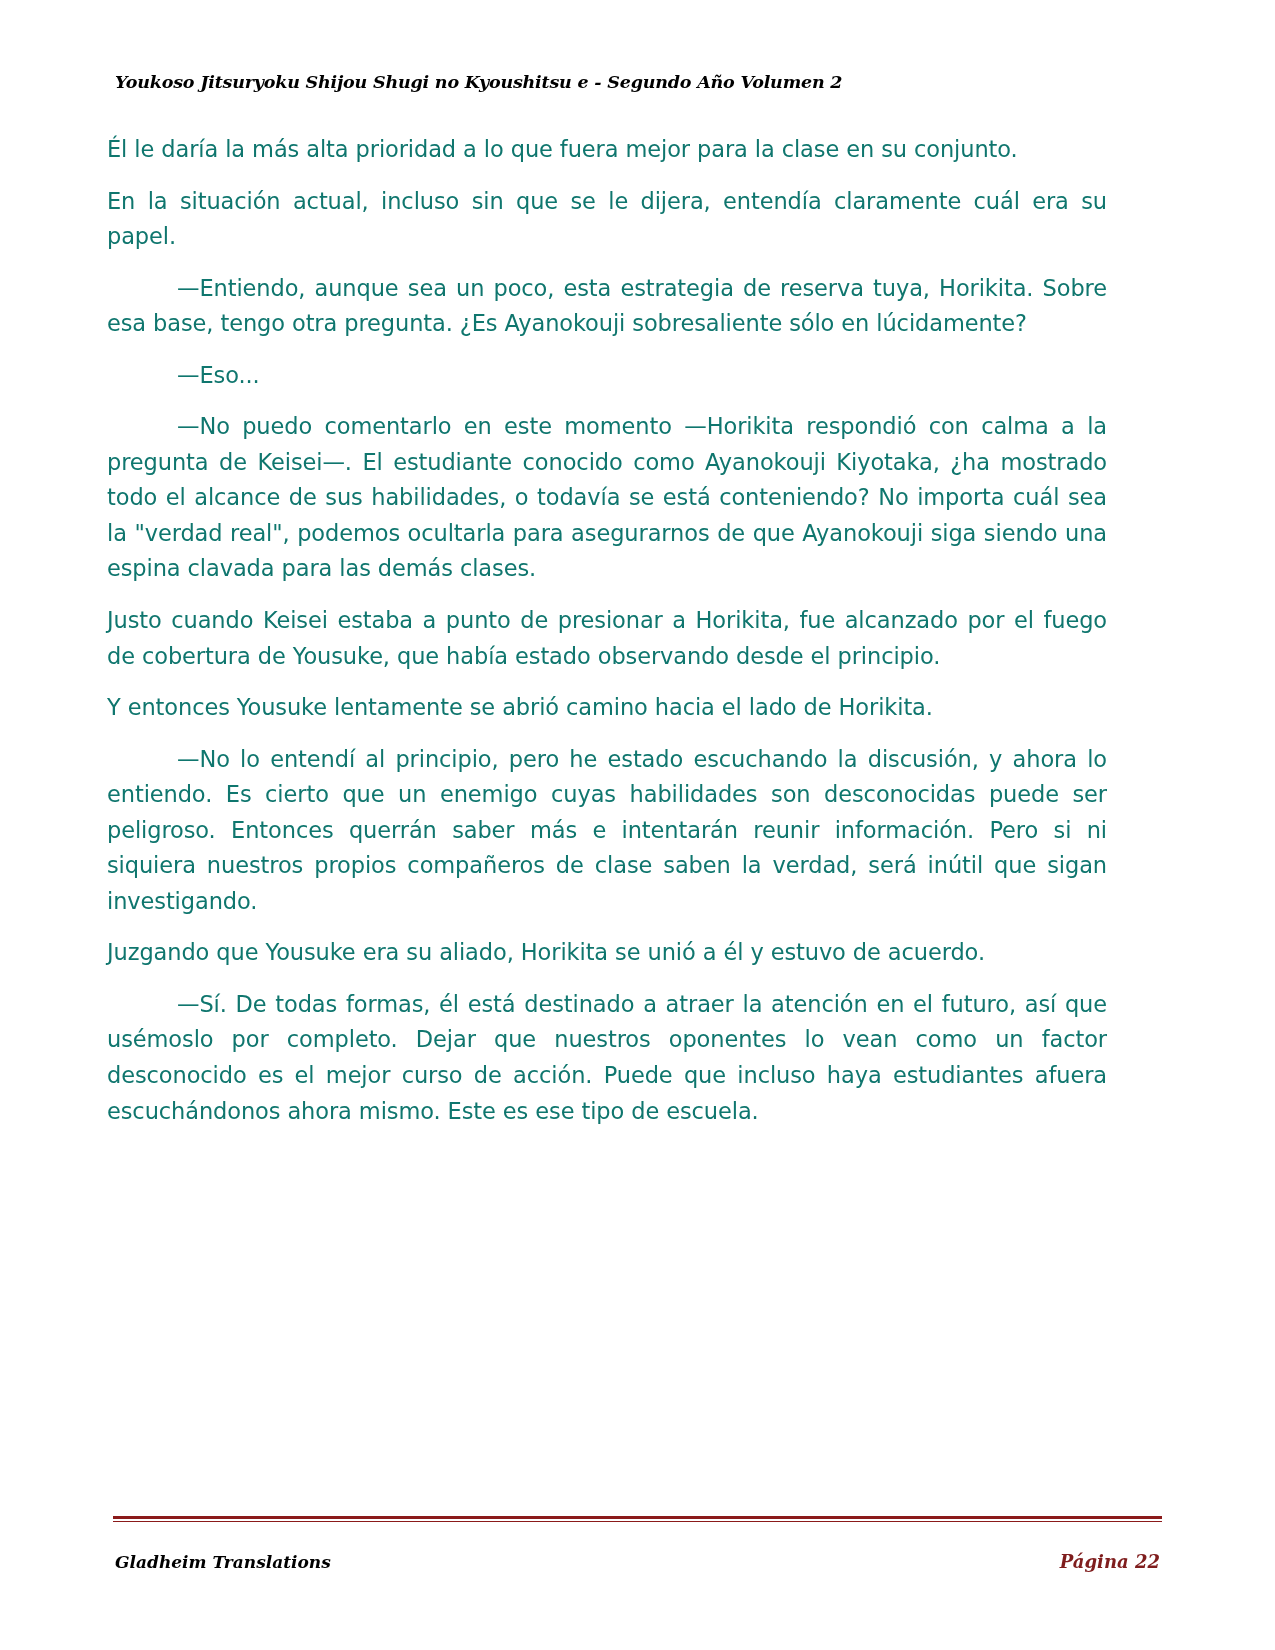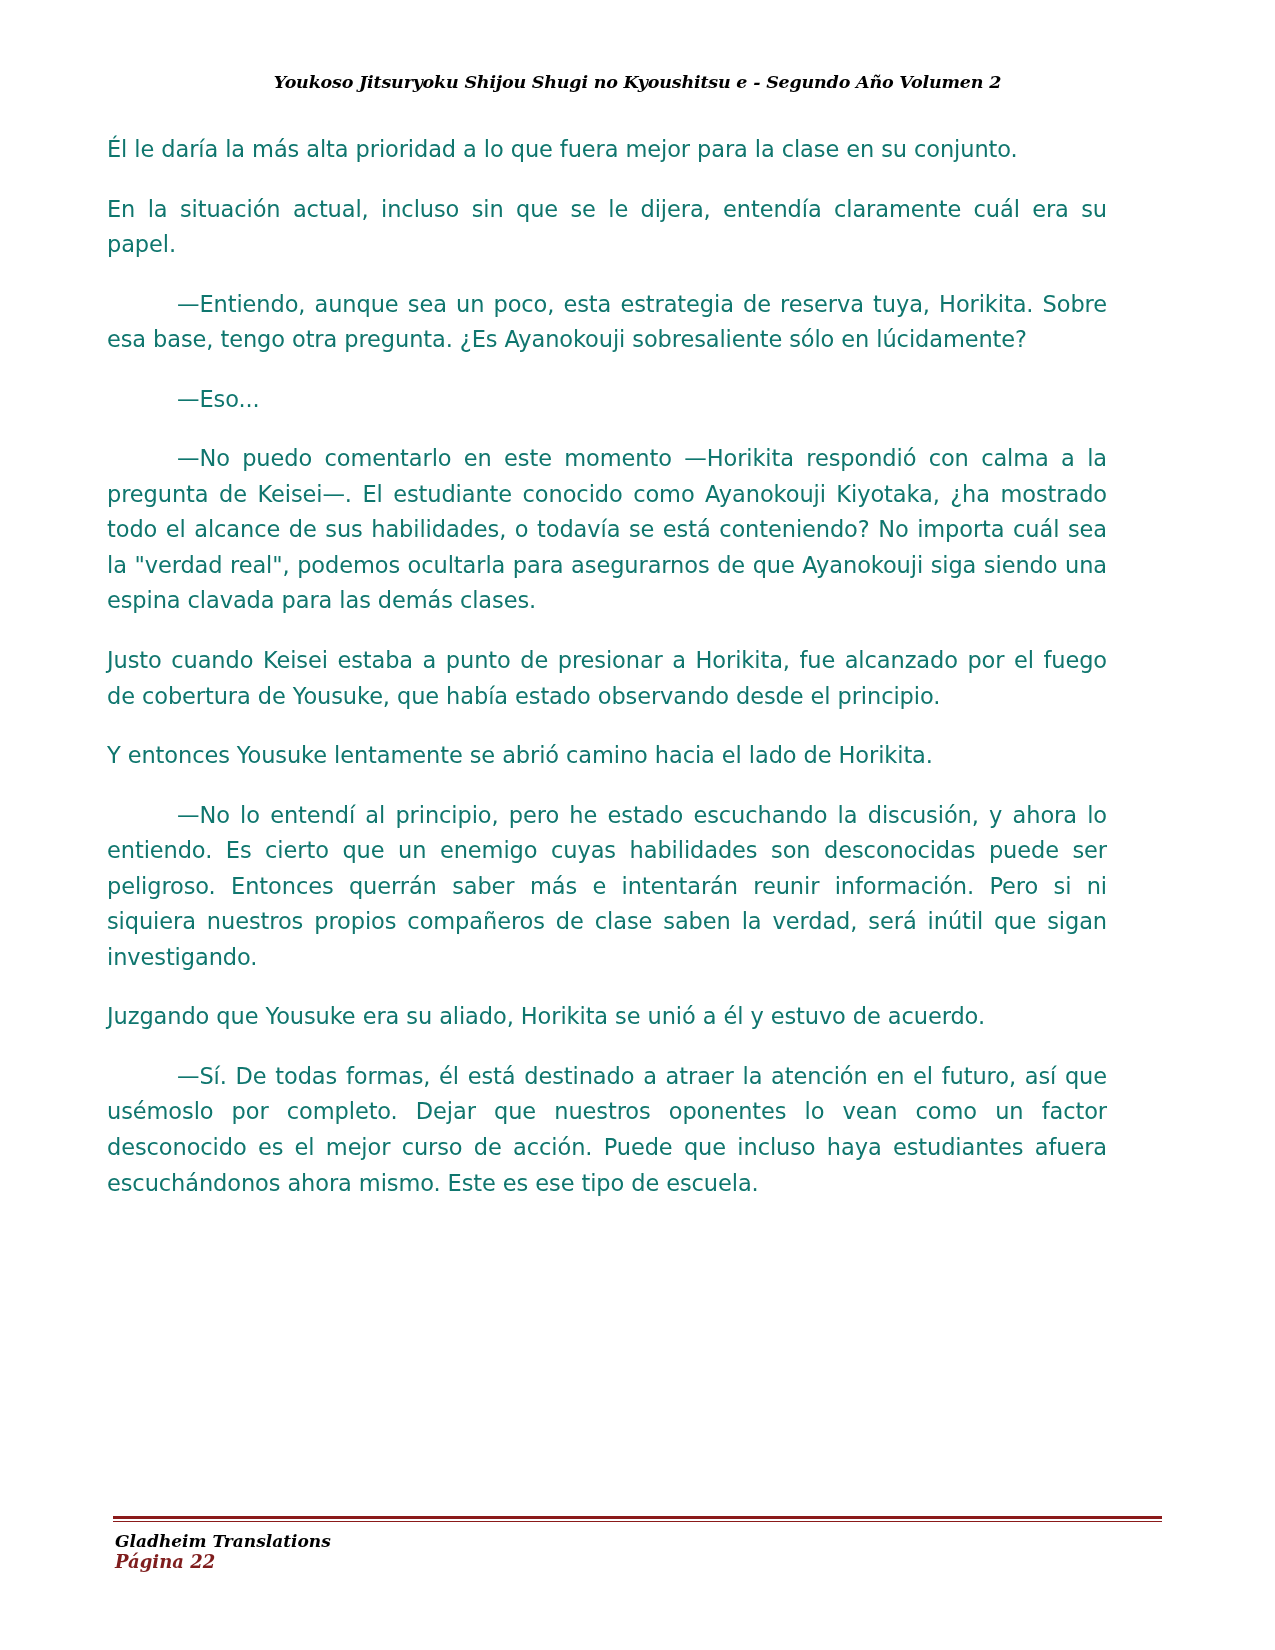--- a/index.html
+++ b/index.html
@@ -25,39 +25,38 @@
     right: 115px;
   }
   .header-title {
     font-family: "DejaVu Serif", serif;
     font-style: italic;
     font-weight: bold;
     font-size: 17.5px;
     letter-spacing: -0.2px;
     color: #000000;
     white-space: nowrap;
-    text-align: center;
   }
   .content {
     position: absolute;
     top: 132px;
     left: 107px;
     width: 1000px;
   }
   p {
     margin: 0 0 0 0;
     font-size: 22.5px;
     line-height: 1.58;
     text-align: justify;
     text-justify: inter-word;
     color: #0f766e;
     letter-spacing: -0.1px;
   }
   p + p {
-    margin-top: 24px;
+    margin-top: 16px;
   }
   p.indent {
     text-indent: 70px;
   }
   .footer-rule {
     position: absolute;
     left: 113px;
     right: 113px;
     bottom: 128px;
     border-top: 3px solid #8b1a1a;
@@ -65,21 +64,20 @@
     height: 2px;
   }
   .footer {
     position: absolute;
     left: 115px;
     right: 115px;
     bottom: 78px;
     display: flex;
     justify-content: space-between;
     align-items: baseline;
-    flex-direction: column;
   }
   .footer-left {
     font-family: "DejaVu Serif", serif;
     font-style: italic;
     font-weight: bold;
     font-size: 17px;
     color: #000000;
   }
   .footer-right {
     font-family: "DejaVu Serif", serif;

